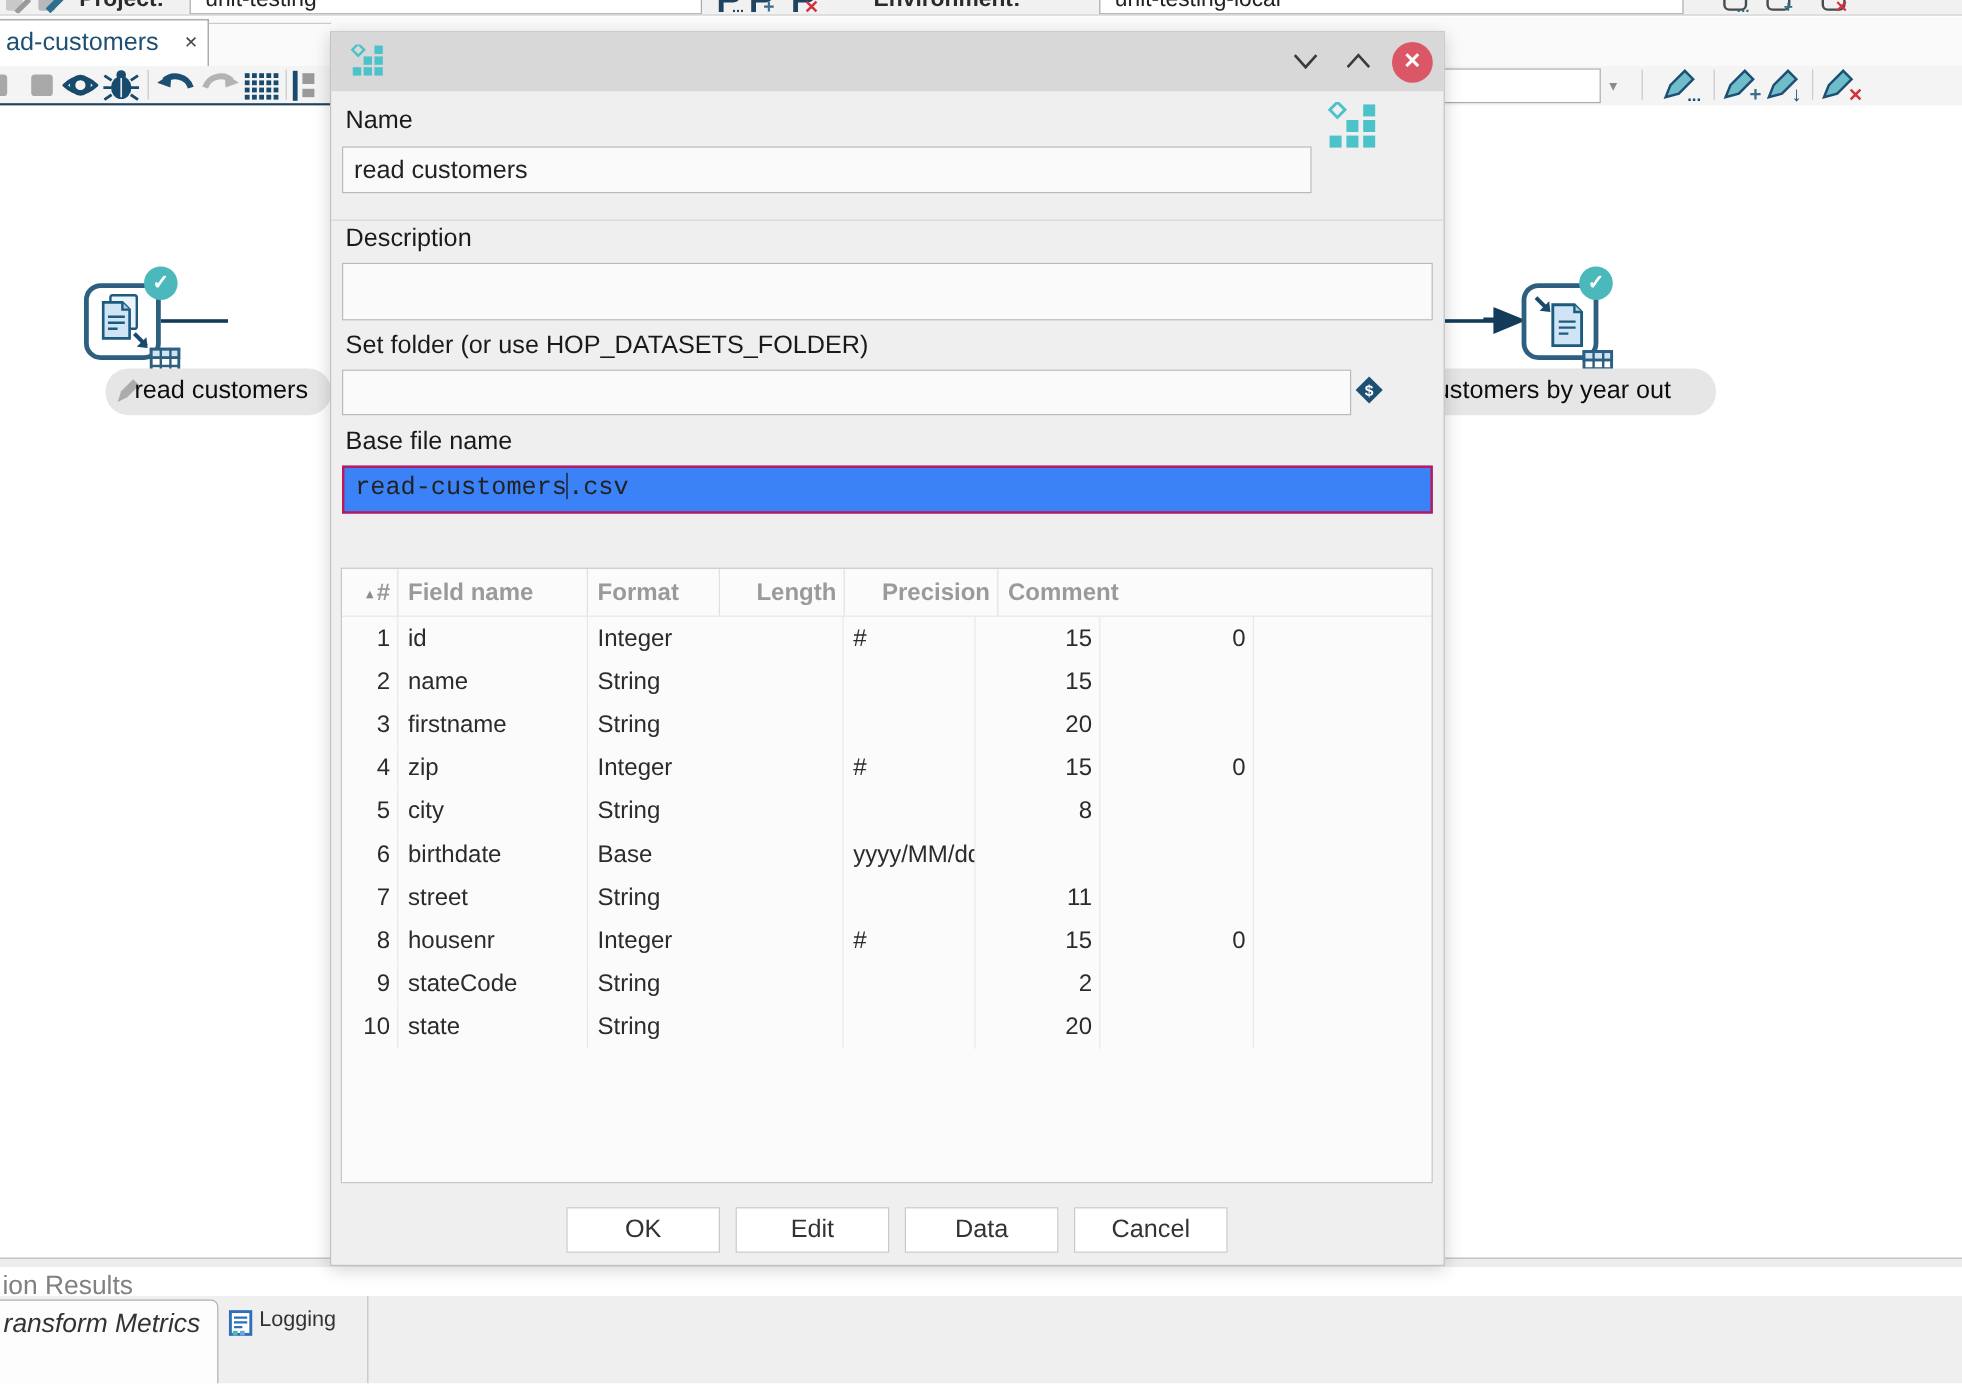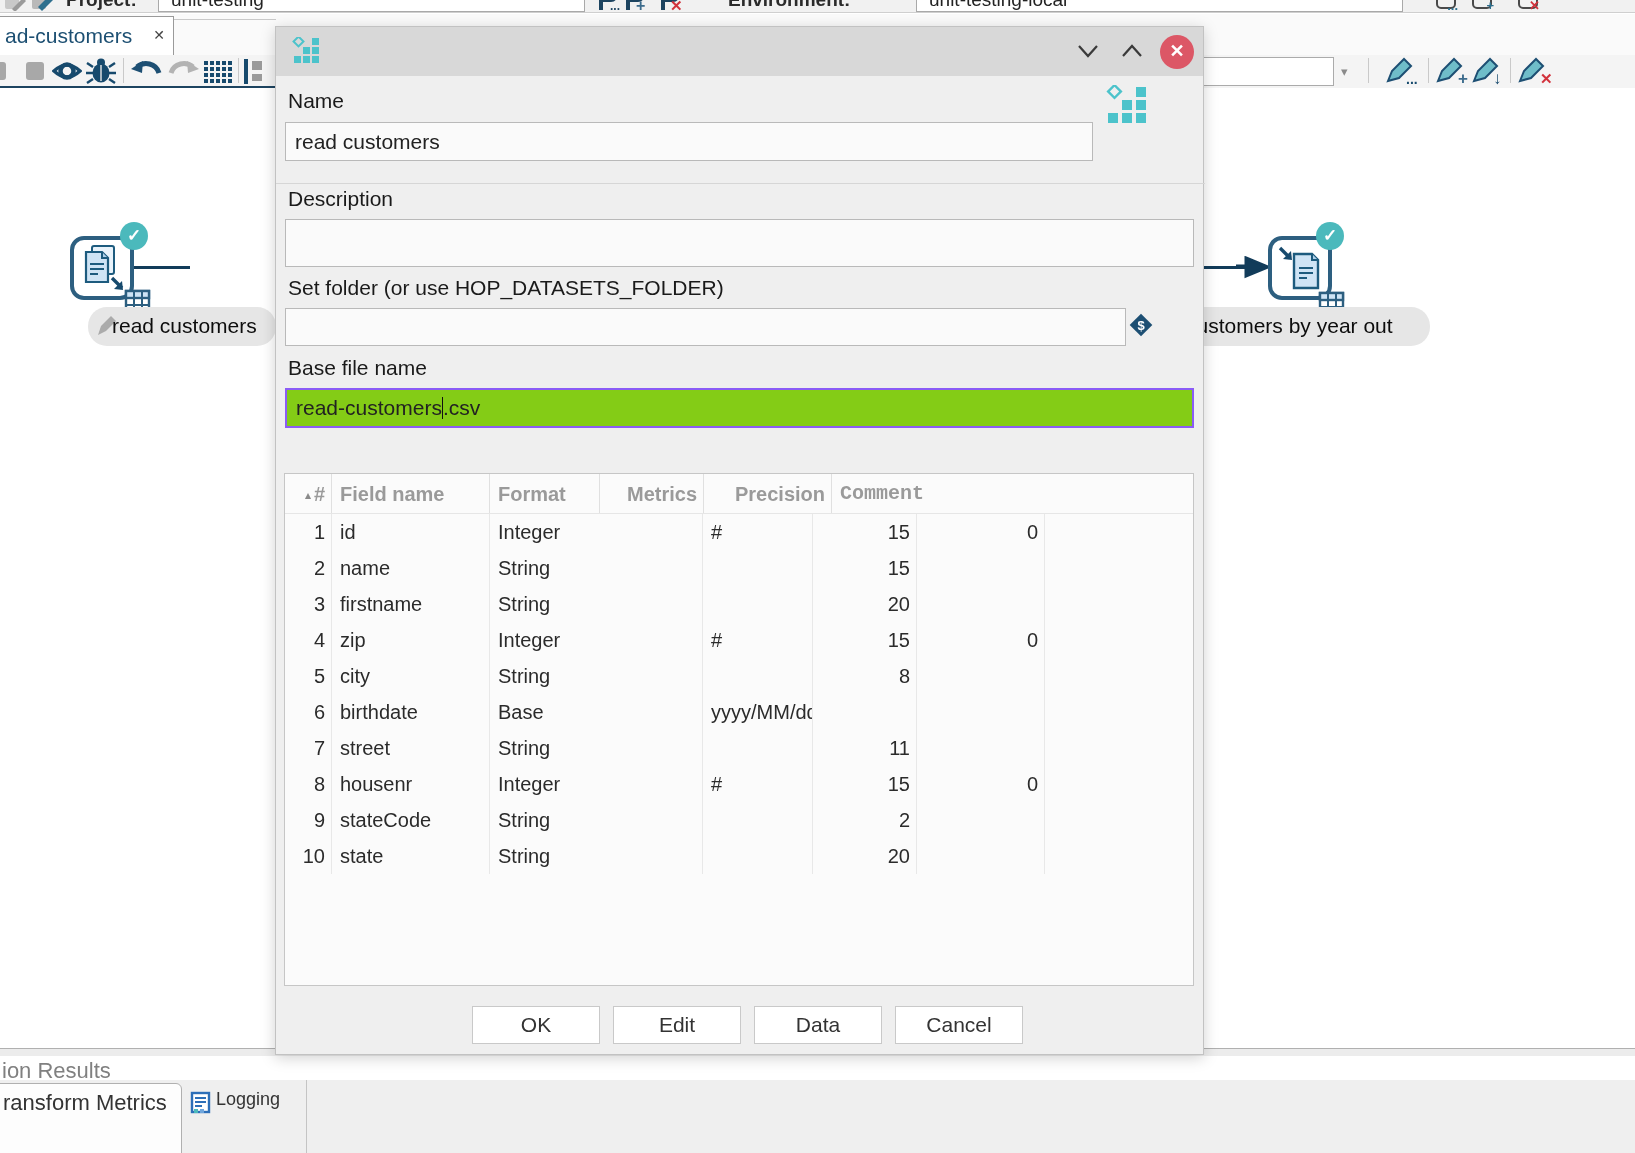--- a/index.html
+++ b/index.html
@@ -46,47 +46,47 @@
   .pill-label { position:absolute; top:7px; font-size:21px; color:#0d0d0d; white-space:nowrap; }
   .pencil { position:absolute; top:6px; }
 
   
   #bottom-border { left:0; top:1048px; width:1635px; height:1px; background:#b0b0b0; }
   #bottom-grayband { left:0; top:1049px; width:1635px; height:7px; background:#ececec; }
   #results-band { left:0; top:1056px; width:1635px; height:24px; background:#ffffff; }
   #results-label { position:absolute; left:2px; top:2px; font-size:22px; color:#808080; }
   #bottom-tabs { left:0; top:1080px; width:1635px; height:73px; background:#efefef; }
   #tab-metrics { position:absolute; left:-14px; top:3px; width:196px; height:90px; background:#fdfdfd; border:1px solid #b0b0b0; border-radius:6px 6px 0 0; }
-  #tab-metrics .ttext { position:absolute; left:16px; top:6px; font-size:22px; color:#333; white-space:nowrap; }
+  #tab-metrics .ttext { position:absolute; left:16px; top:6px; font-size:22px; color:#333; white-space:nowrap;font-style:italic; }
   #tab-logging { position:absolute; left:186px; top:3px; width:118px; height:90px; }
   #tab-logging .ttext { position:absolute; left:30px; top:6px; font-size:18px; color:#333; }
   #bottom-tabs .vsep { position:absolute; left:306px; top:0; width:1px; height:73px; background:#c4c4c4; }
 
   
   #dialog { left:275px; top:26px; width:929px; height:1029px; background:#efefef; border:1px solid #c2c2c2; box-shadow:0 3px 14px rgba(0,0,0,0.18); }
   #dialog-header { position:absolute; left:0; top:0; width:100%; height:49px; background:#d8d8d8; }
   #dialog-title { position:absolute; left:0; top:12px; width:100%; text-align:center; font-size:21px; color:#333; }
   .chev { position:absolute; top:14px; width:24px; height:20px; cursor:pointer; }
   #dlg-close { position:absolute; left:884px; top:8px; width:34px; height:34px; border-radius:50%; background:#dc5766; color:#fff; text-align:center; line-height:33px; font-size:18px; font-weight:bold; }
   .dlg-label { position:absolute; font-size:21px; color:#1a1a1a; white-space:nowrap; }
   .dlg-input { position:absolute; background:#fafafa; border:1px solid #b9b9b9; font-size:21px; color:#222; padding-left:9px; font-family:"Liberation Sans", sans-serif; }
-  .dlg-input.focused { border:2px solid #8b5cf6; background:#84cc16; }
+  .dlg-input.focused { border:2px solid #be185d; background:#3b82f6;font-family:Liberation Mono, monospace; }
   #dlg-sep { position:absolute; left:0px; top:156px; width:929px; height:1px; background:#d6d6d6; }
   .caretbar { display:inline-block; width:1px; height:22px; background:#111; vertical-align:-4px; }
 
   
   #ftable { position:absolute; left:8px; top:446px; width:910px; height:513px; background:#fbfbfb; border:1px solid #c6c6c6; overflow:hidden; }
   .thead { display:flex; height:40px; border-bottom:1px solid #e6e6e6; }
   .thcell { font-weight:bold; font-size:20px; color:#9a9a9a; line-height:40px; white-space:nowrap; overflow:hidden; border-right:1px solid #e0e0e0; padding-left:8px; }
   .thcell:last-child { border-right:none; }
   .trow { display:flex; height:36px; }
   .tcell { font-size:20px; color:#2b2b2b; line-height:36px; white-space:nowrap; overflow:hidden; border-right:1px solid #e8e8e8; padding-left:8px; }
   .tcell:last-child { border-right:none; }
   .c0 { width:47px; } .c1 { width:158px; } .c2 { width:213px; } .c3 { width:110px; }
-  .c4 { width:104px; } .c5 { width:128px; } .c6 { width:148px;font-family:Liberation Mono, monospace; }
+  .c4 { width:104px; } .c5 { width:128px; } .c6 { width:148px; }
   .num { text-align:right; padding-right:6px; padding-left:0; }
   .sortmark { font-size:11px; color:#8a8a8a; margin-right:3px; vertical-align:2px; }
 
   .dlg-btn { position:absolute; top:979px; width:128px; height:38px; background:#fff; border:1px solid #c9c9c9; font-size:21px; color:#333; text-align:center; line-height:36px; cursor:pointer; }
 
   .dataset-grid-cell { fill:#4cc3cb; }
 </style>
 </head>
 <body>
 
@@ -342,21 +342,21 @@
 
     <span class="dlg-label" style="left:12px;top:329px">Base file name</span>
     <div class="dlg-input focused" style="left:9px;top:361px;width:909px;height:40px;line-height:36px"><span>read-customers</span><span class="caretbar"></span><span>.csv</span></div>
 
 
     <div id="ftable">
       <div class="thead">
         <div class="thcell c0 num"><span class="sortmark">▴</span><span>#</span></div>
         <div class="thcell c1">Field name</div>
         <div class="thcell c3">Format</div>
-        <div class="thcell c4 num">Metrics</div>
+        <div class="thcell c4 num">Length</div>
         <div class="thcell c5 num">Precision</div>
         <div class="thcell c6">Comment</div>
       </div>
       <div>
           <div class="trow">
             <div class="tcell c0 num">1</div>
             <div class="tcell c1">id</div>
             <div class="tcell c2">Integer</div>
             <div class="tcell c3">#</div>
             <div class="tcell c4 num">15</div>

